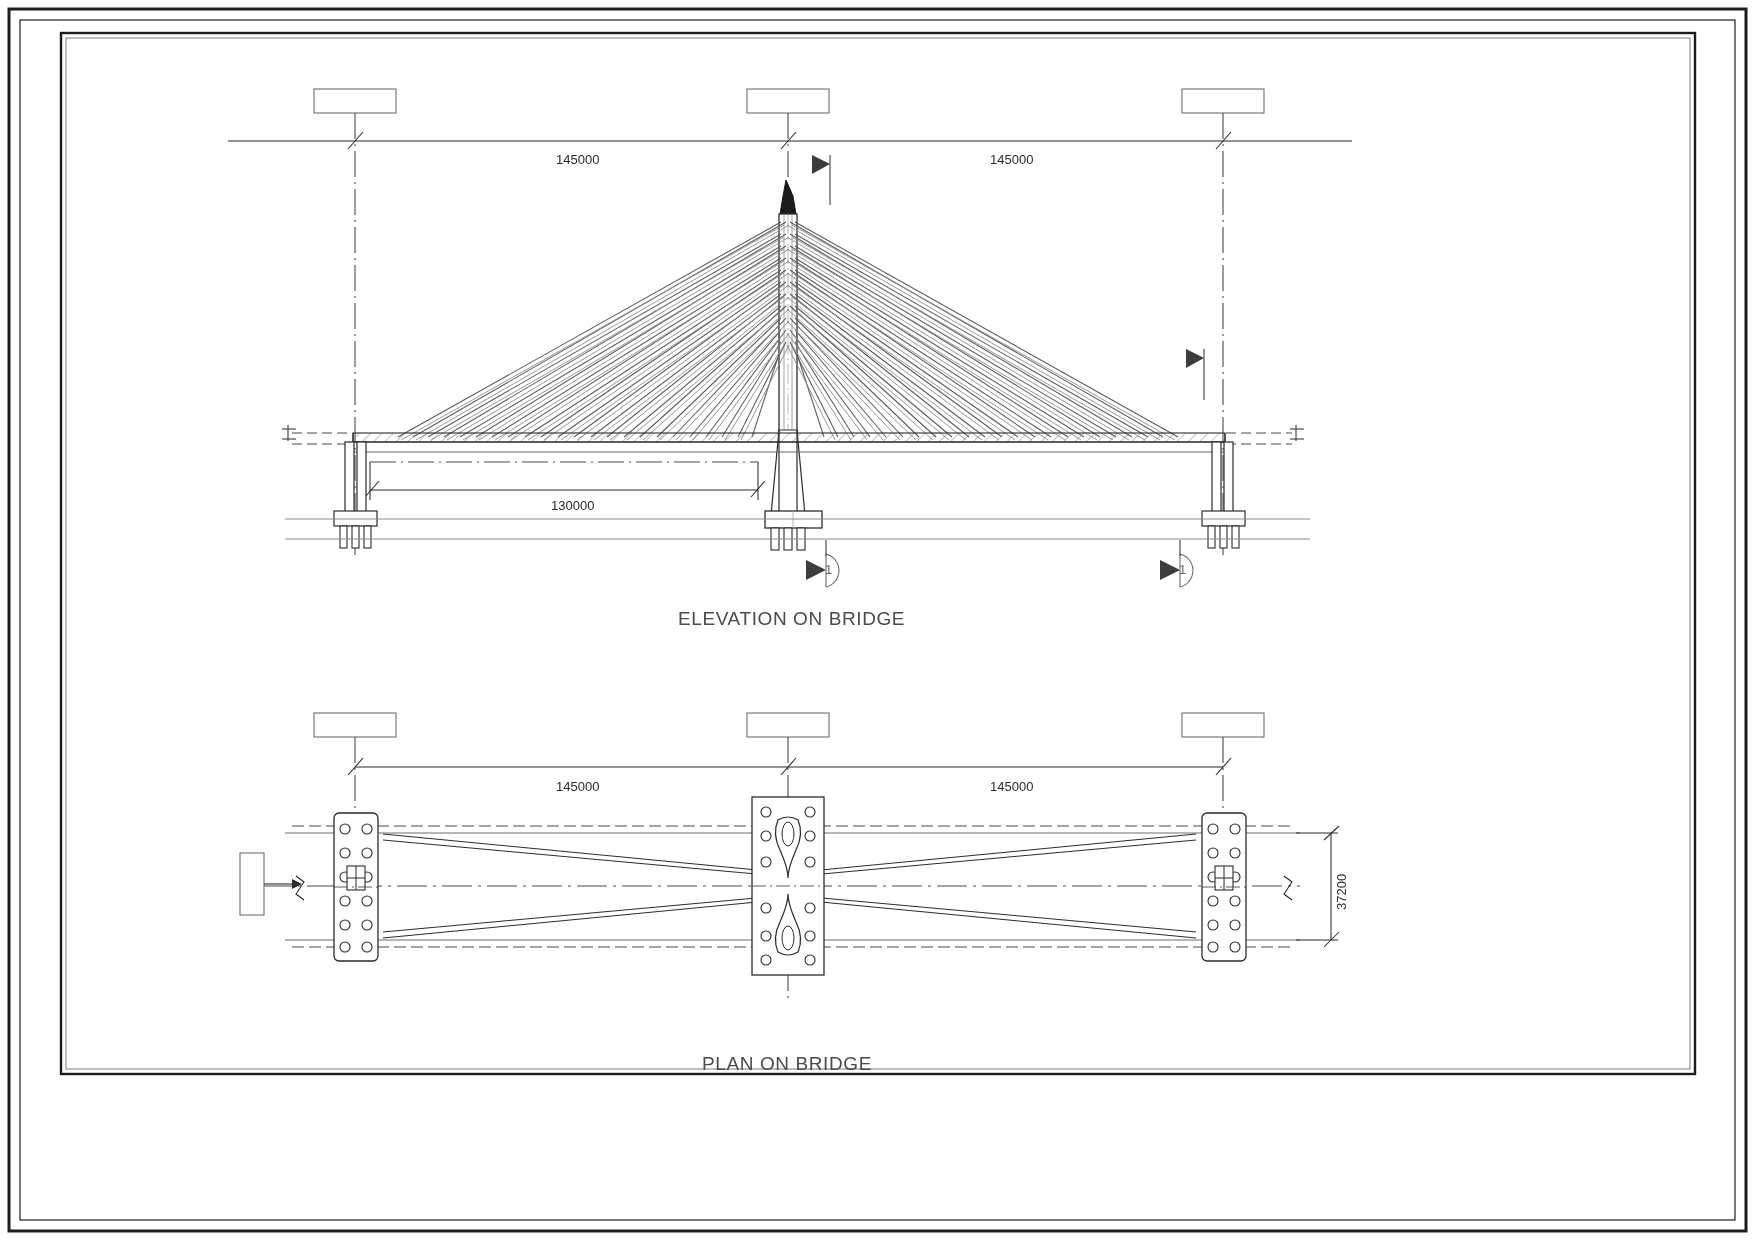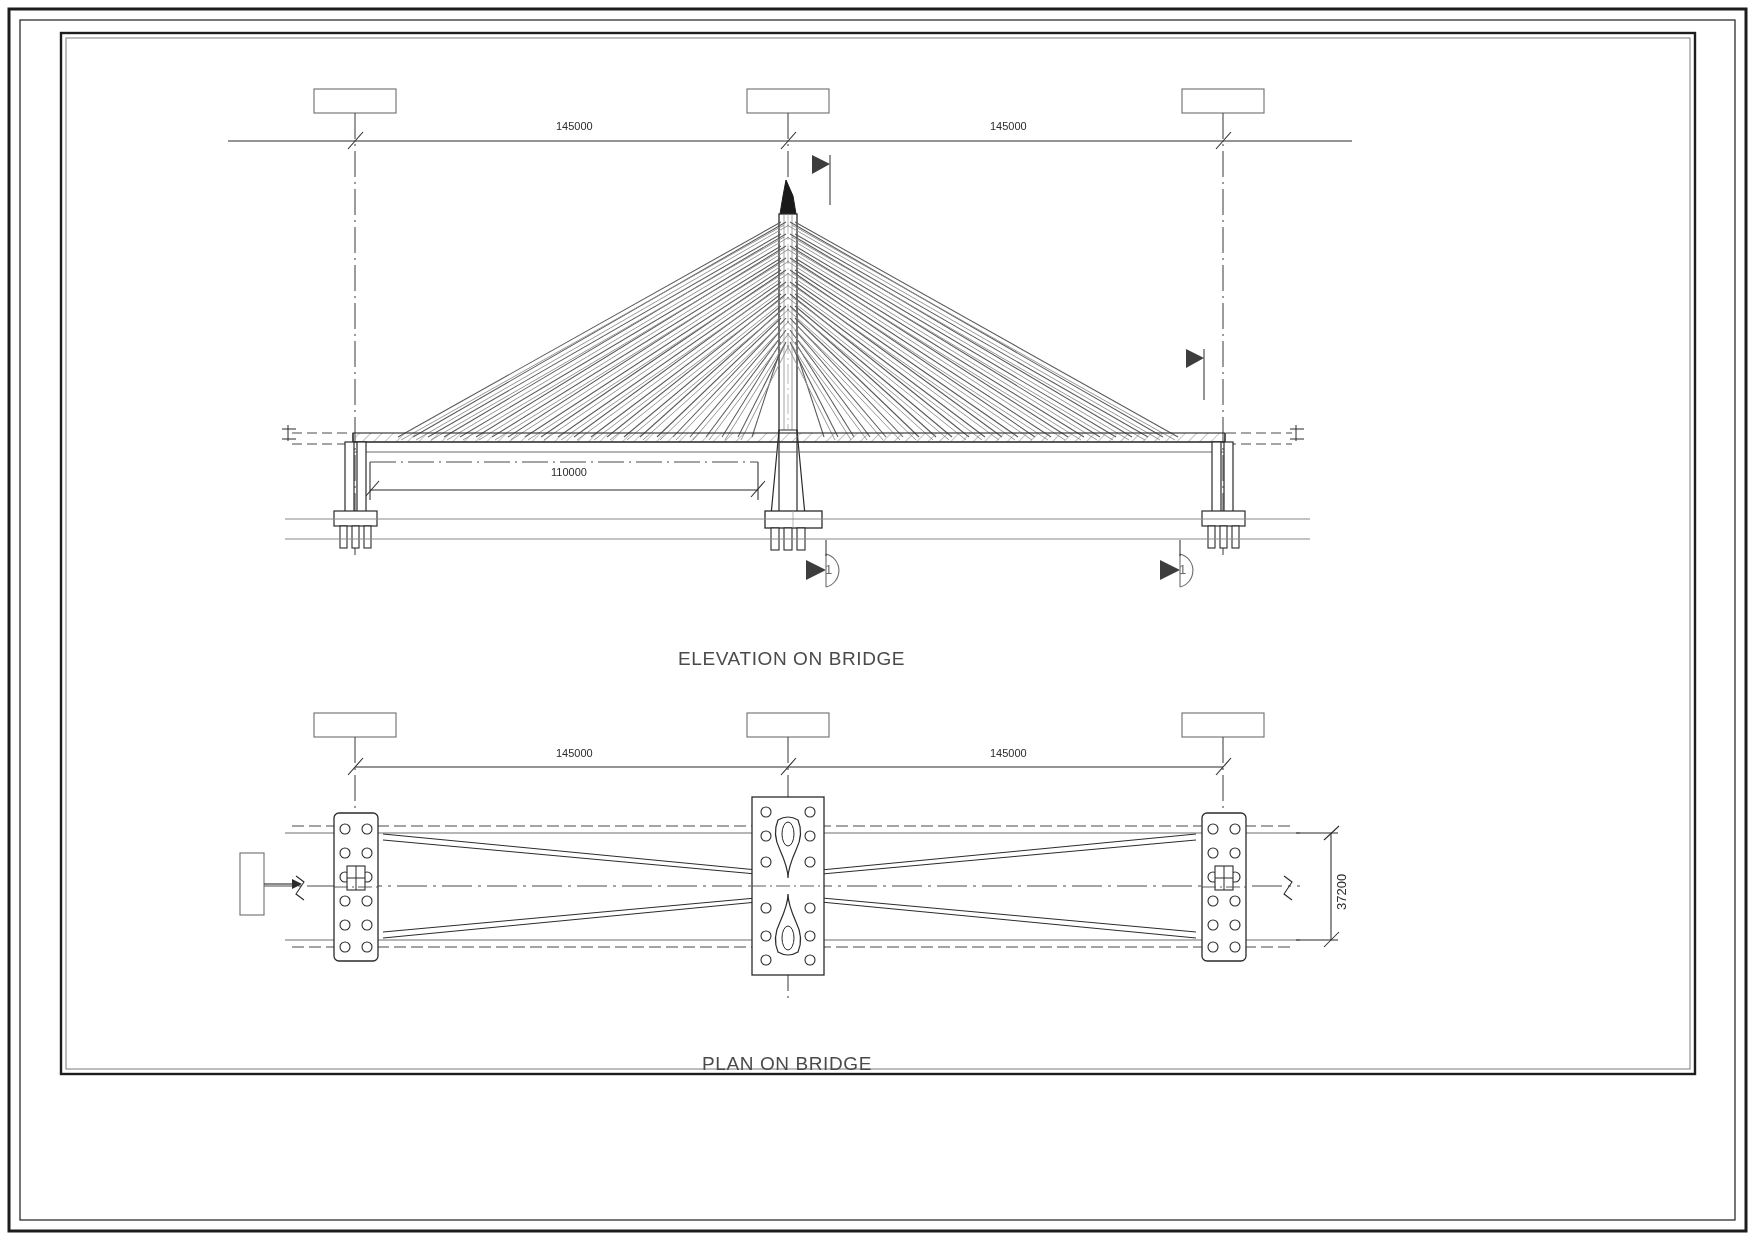--- a/index.html
+++ b/index.html
@@ -1,21 +1,21 @@
 <!DOCTYPE html>
 <html><head>
 <meta charset="utf-8">
 <style>
   html,body{margin:0;padding:0;background:#ffffff;}
   body{width:1755px;height:1240px;font-family:"Liberation Sans",sans-serif;overflow:hidden;}
   #sheet{position:relative;width:1755px;height:1240px;background:#ffffff;}
   .svg-wrap{position:absolute;inset:0;}
   svg{display:block;}
   .lbl{position:absolute;font-family:"Liberation Sans",sans-serif;color:#3a3a3a;white-space:nowrap;}
-  .dim{font-size:11px;color:#2b2b2b;}
+  .dim{font-size:13px;color:#2b2b2b;margin-top:32px;}
   .title{font-size:19px;color:#4a4a4a;letter-spacing:.6px;}
   .vdim{font-size:13px;color:#2b2b2b;transform:rotate(-90deg);transform-origin:left top;}
   .secnum{font-size:13px;color:#6b6b6b;}
 </style>
 </head>
 <body>
 
 <div id="sheet">
 
   <div class="svg-wrap">
@@ -386,27 +386,27 @@
         <line x1="1324" y1="947" x2="1339" y2="932"></line>
       </g>
     </g>
   </svg>
   </div>
 
   <div class="lbl dim" style="left:556px; top:120px;">145000</div>
 
   <div class="lbl dim" style="left:990px; top:120px;">145000</div>
 
-  <div class="lbl dim" style="left:551px; top:466px;">110000</div>
+  <div class="lbl dim" style="left:551px; top:466px;">130000</div>
 
   <div class="lbl secnum" style="left:825px; top:562px;">1</div>
 
   <div class="lbl secnum" style="left:1179px; top:562px;">1</div>
 
-  <div class="lbl title" style="left:678px; top:608px;margin-top:40px;">ELEVATION ON BRIDGE</div>
+  <div class="lbl title" style="left:678px; top:608px;">ELEVATION ON BRIDGE</div>
 
   <div class="lbl dim" style="left:556px; top:747px;">145000</div>
 
   <div class="lbl dim" style="left:990px; top:747px;">145000</div>
 
   <div class="lbl vdim" style="left:1334px; top:910px;">37200</div>
 
   <div class="lbl title" style="left:702px; top:1018px;margin-top:35px;">PLAN ON BRIDGE</div>
 
 </div>

